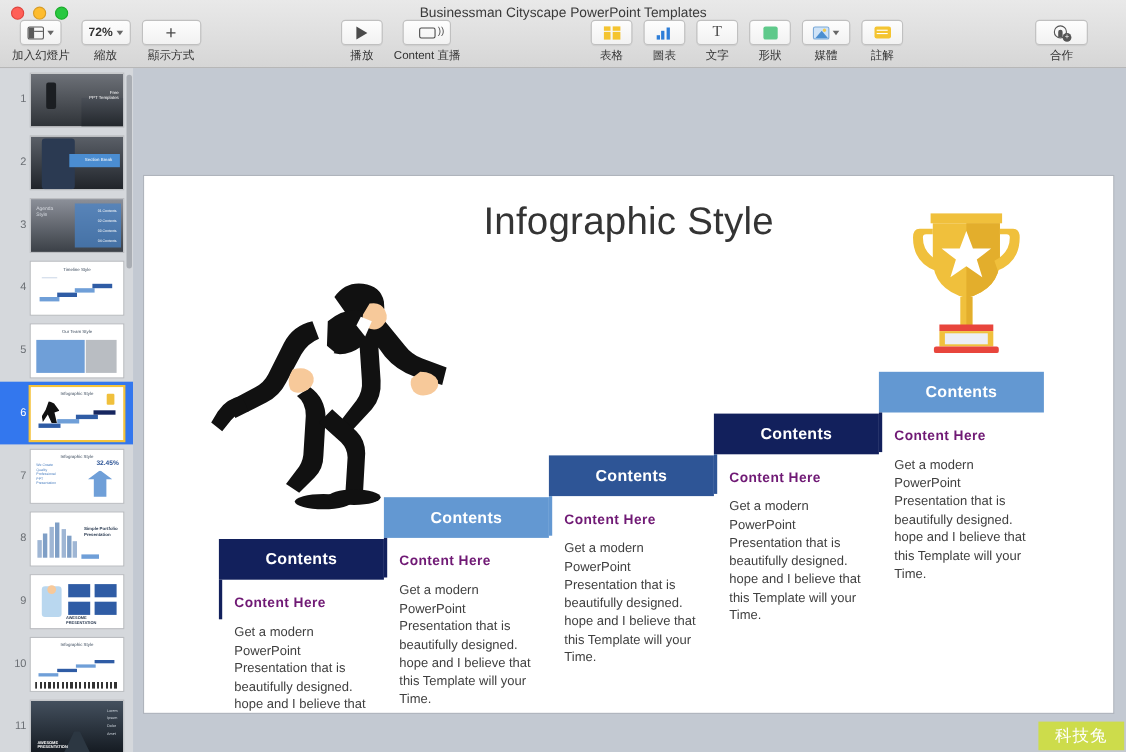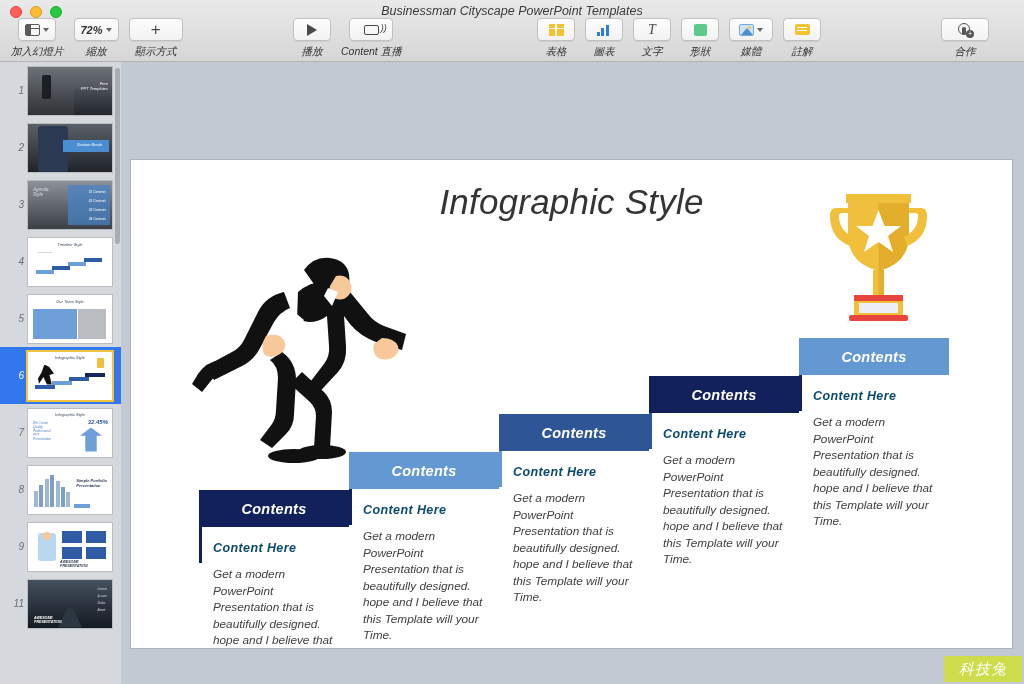--- a/index.html
+++ b/index.html
@@ -2,21 +2,21 @@
 <html><head>
 <meta charset="utf-8">
 <style>
   html,body{margin:0;padding:0;}
   body{
     width:1024px;height:684px;overflow:hidden;
     font-family:"Liberation Sans","DejaVu Sans",sans-serif;
     background:#cfd3d8;
     -webkit-font-smoothing:antialiased;
   }
-  .app{position:relative;width:1024px;height:684px;overflow:hidden;font-style:italic;}
+  .app{position:relative;width:1024px;height:684px;overflow:hidden;}
 
   
   .titlebar{
     position:absolute;left:0;top:0;width:1024px;height:62px;
     background:linear-gradient(#e9e9e9,#d6d6d6);
     border-bottom:1px solid #b4b4b4;
     box-sizing:border-box;
   }
   .traffic{position:absolute;left:10px;top:6px;display:flex;gap:8px;}
   .light{width:12px;height:12px;border-radius:50%;box-sizing:border-box;}
@@ -112,21 +112,21 @@
   }
 
   
   .step{position:absolute;top:0;width:150px;}
   .step-hdr{
     height:37px;display:flex;align-items:center;justify-content:center;
     color:#fff;font-size:14.5px;font-weight:bold;letter-spacing:.3px;
   }
   .step-rule{position:absolute;left:0;top:37px;width:3px;height:36px;}
   .step-body{padding:14px 10px 0 14px;box-sizing:border-box;}
-  .step-h{font-size:12.5px;font-weight:bold;color:#0c4a6e;letter-spacing:.4px;}
+  .step-h{font-size:12.5px;font-weight:bold;color:#701a75;letter-spacing:.4px;}
   .step-p{font-size:11.8px;color:#3e3e3e;line-height:16.5px;margin-top:11px;}
 
   
   .runner{position:absolute;left:55px;top:92px;width:232px;height:228px;}
   
   .trophy{position:absolute;left:690px;top:28px;width:115px;height:135px;}
 
   
   .watermark{
     position:absolute;right:2px;bottom:2px;width:78px;height:26px;
@@ -172,21 +172,21 @@
         <div class="tb-lbl">縮放</div>
       </div>
       <div class="tb-item">
         <div class="tb-btn" style="min-width:54px;">
           <span class="ic-plus">+</span>
         </div>
         <div class="tb-lbl">顯示方式</div>
       </div>
     </div>
 
-    <div class="tb-group" style="left:288px;justify-content:space-between;">
+    <div class="tb-group" style="left:305px;justify-content:space-between;">
       <div class="tb-item">
         <div class="tb-btn">
           <span class="ic-play"></span>
         </div>
         <div class="tb-lbl">播放</div>
       </div>
       <div class="tb-item">
         <div class="tb-btn" style="min-width:44px;">
           <span class="ic-cast"></span>
         </div>
@@ -351,20 +351,32 @@
           <div class="thumb-num">9</div>
           <div class="thumb">
             <div class="t-bg" style="background:#fff"></div>
             <div style="position:absolute;left:10px;top:10px;width:18px;height:28px;background:#b9d7ef;border-radius:3px"></div>
             <div style="position:absolute;left:15px;top:9px;width:8px;height:8px;border-radius:50%;background:#f7c99a"></div>
             <div class="t-blue" style="left:34px;top:8px;width:20px;height:12px"></div>
             <div class="t-blue" style="left:58px;top:8px;width:20px;height:12px"></div>
             <div class="t-blue" style="left:34px;top:24px;width:20px;height:12px"></div>
             <div class="t-blue" style="left:58px;top:24px;width:20px;height:12px"></div>
             <div style="position:absolute;left:32px;bottom:3px;font-size:3.6px;color:#2b3b52;font-weight:bold">AWESOME<br>PRESENTATION</div>
+          </div>
+        </div>
+        <div class="thumb-row">
+          <div class="thumb-num">10</div>
+          <div class="thumb">
+            <div class="t-bg" style="background:#fff"></div>
+            <div class="t-title" style="top:3px">Infographic Style</div>
+            <div class="t-lblue" style="left:7px;top:32px;width:18px;height:3px"></div>
+            <div class="t-blue" style="left:24px;top:28px;width:18px;height:3px"></div>
+            <div class="t-lblue" style="left:41px;top:24px;width:18px;height:3px"></div>
+            <div class="t-blue" style="left:58px;top:20px;width:18px;height:3px"></div>
+            <div style="position:absolute;left:4px;bottom:2px;right:4px;height:6px;background:repeating-linear-gradient(90deg,#333 0 2px,#fff 2px 4px)"></div>
           </div>
         </div>
         <div class="thumb-row">
           <div class="thumb-num">11</div>
           <div class="thumb">
             <div class="t-bg" style="background:linear-gradient(#44505e,#141a21)"></div>
             <div style="position:absolute;left:30px;bottom:0;width:24px;height:20px;background:#2c3742;clip-path:polygon(40% 0,60% 0,100% 100%,0 100%)"></div>
             <div style="position:absolute;right:5px;top:6px;font-size:3.4px;color:#cfd6dd;line-height:7px">Lorem<br>Ipsum<br>Dolor<br>Amet</div>
             <div style="position:absolute;left:6px;bottom:4px;font-size:3.6px;color:#fff;font-weight:bold">AWESOME<br>PRESENTATION</div>
           </div>

